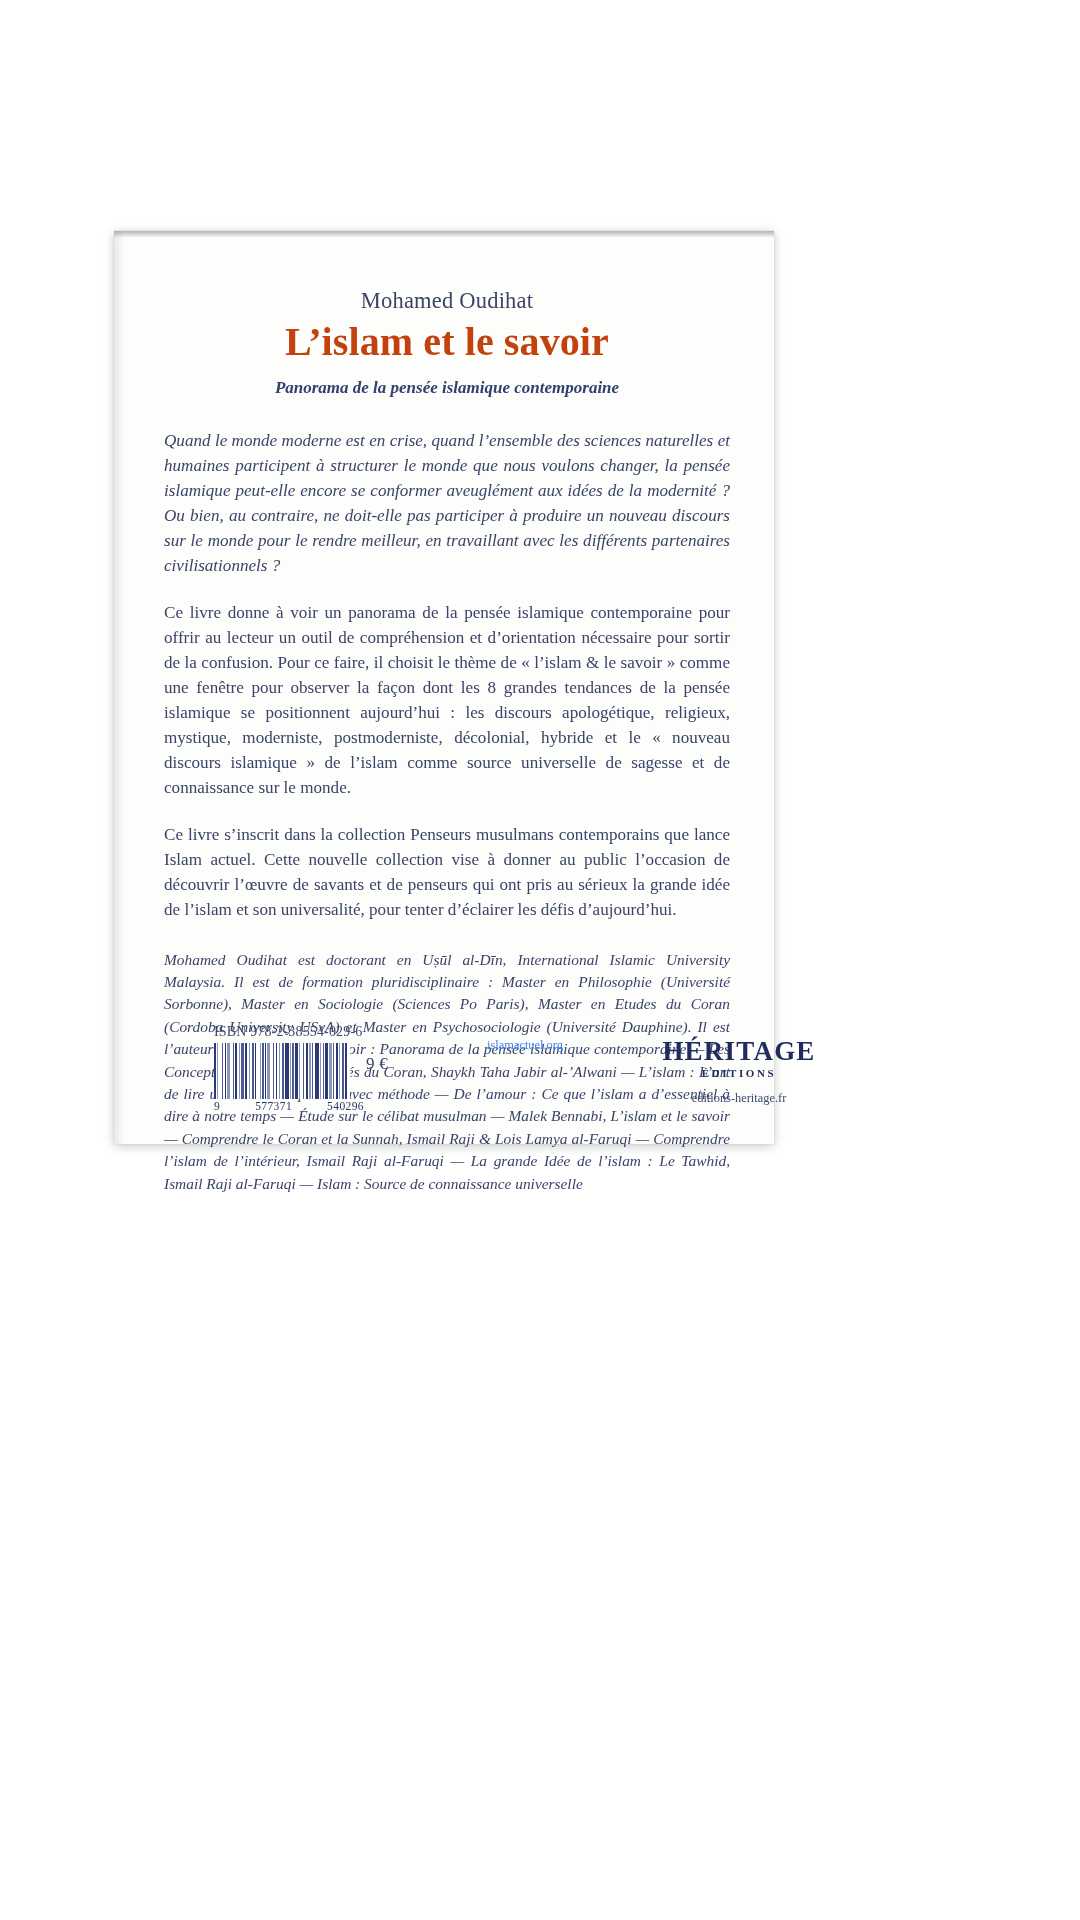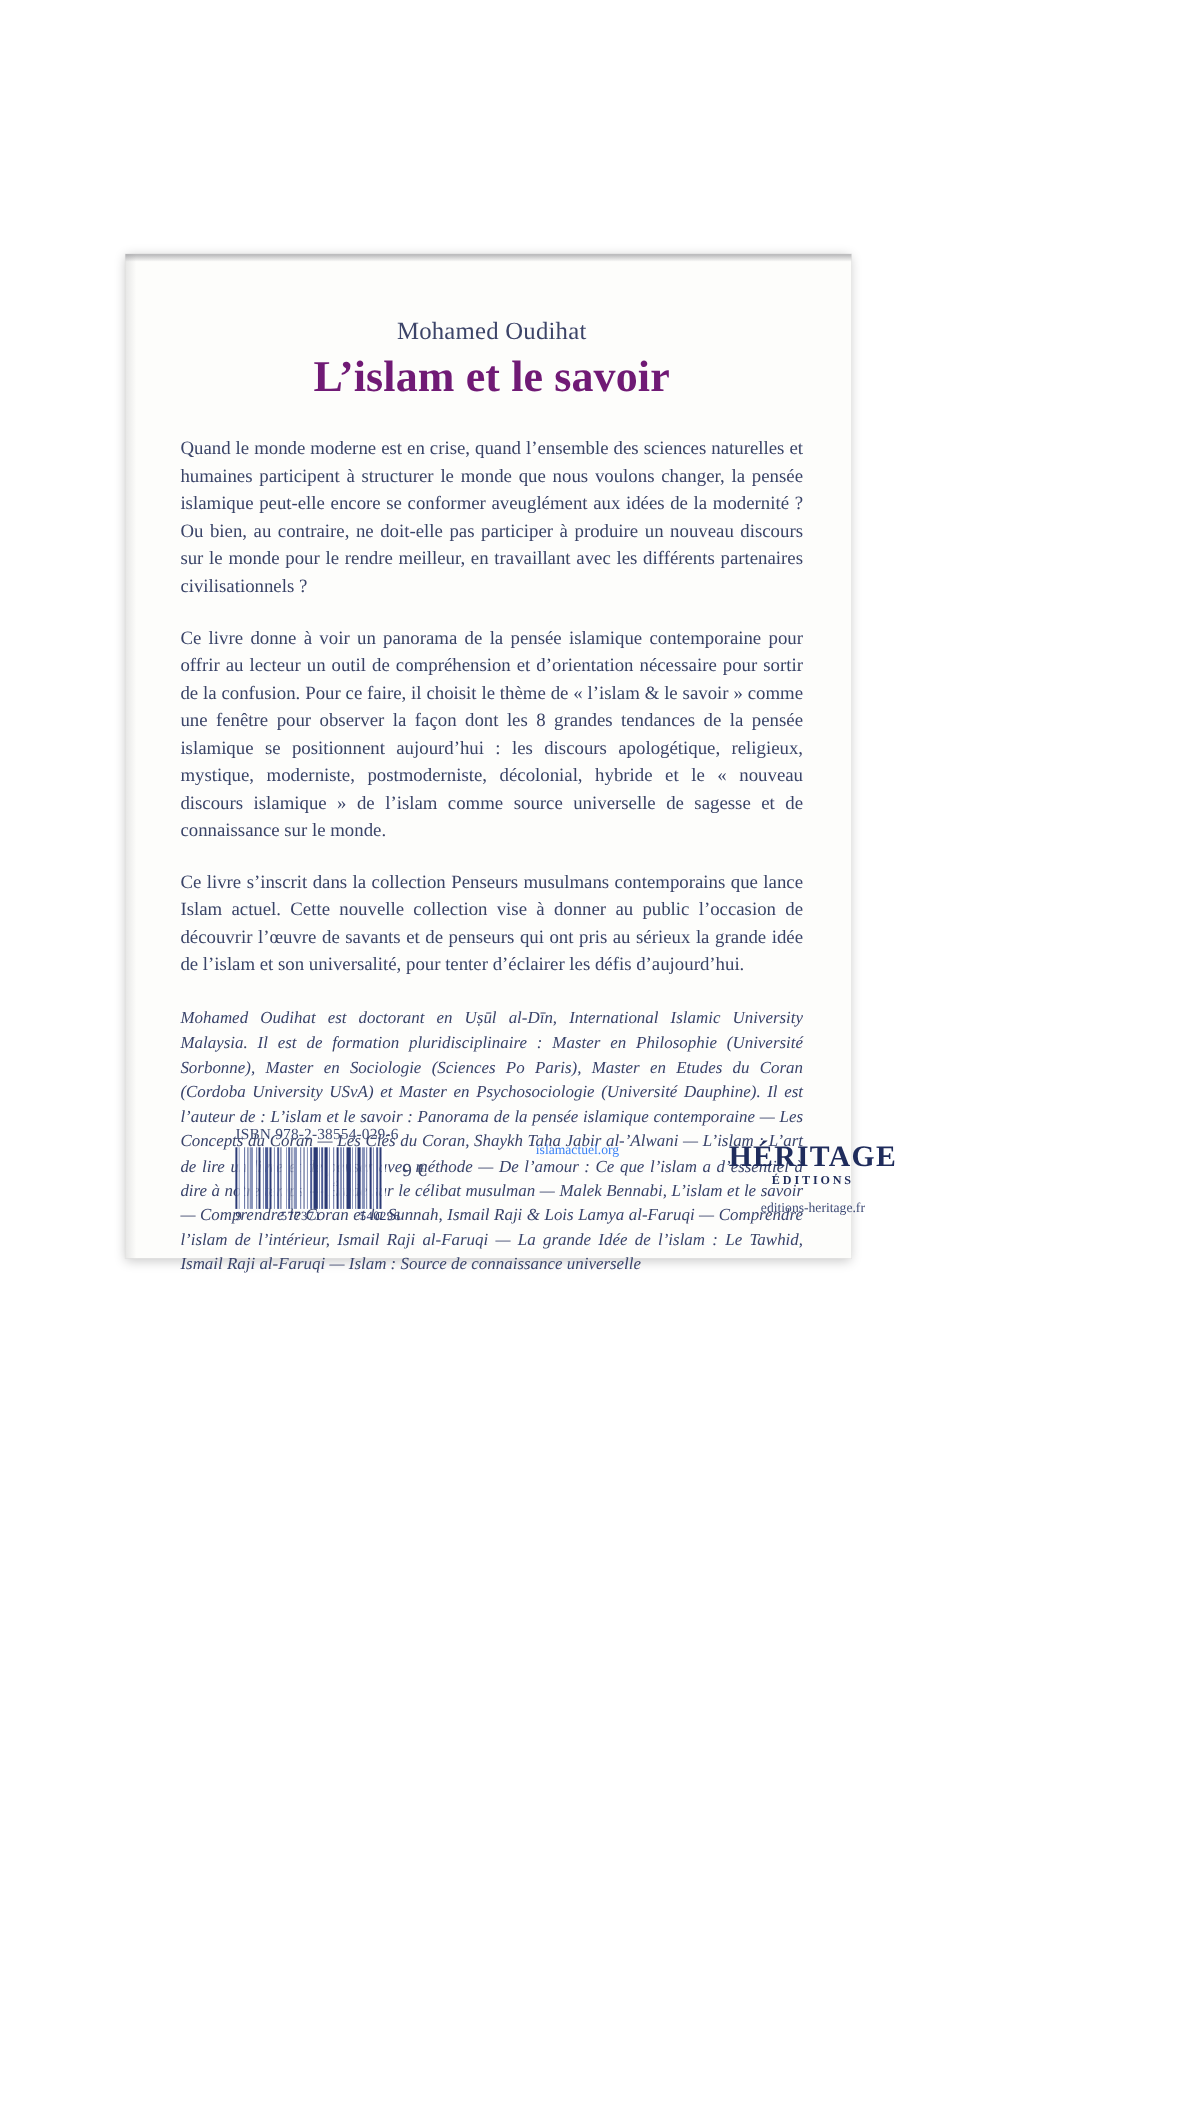--- a/index.html
+++ b/index.html
@@ -63,21 +63,21 @@
   .author-top {
     text-align: center;
     color: #3c4468;
     font-size: 22.5px;
     letter-spacing: 0.2px;
     margin-top: 58px;
     line-height: 1.1;
   }
   .book-title {
     text-align: center;
-    color: #701a75;
+    color: #c2410c;
     font-size: 40px;
     font-weight: bold;
     letter-spacing: 0.1px;
     margin-top: 6px;
     line-height: 1.12;
   }
   .book-subtitle {
     text-align: center;
     color: #31406e;
     font-size: 17px;
@@ -90,21 +90,21 @@
   
   .blurb {
     color: #3a4468;
     font-size: 17.1px;
     line-height: 1.465;
     text-align: justify;
     text-justify: inter-word;
     margin: 0;
     hyphens: none;
   }
-  #p1 { margin-top: 30px; }
+  #p1 { margin-top: 30px; font-style: italic; }
   #p2 { margin-top: 22px; }
   #p3 { margin-top: 22px; }
 
   .bio {
     color: #39436a;
     font-size: 15.4px;
     font-style: italic;
     line-height: 1.455;
     text-align: justify;
     margin: 0;
@@ -242,20 +242,21 @@
 
 <div id="page">
 
   <div id="cover">
     <div id="inner">
 
       <div class="author-top">Mohamed Oudihat</div>
 
       <div class="book-title">L’islam et le savoir</div>
 
+      <div class="book-subtitle">Panorama de la pensée islamique contemporaine</div>
 
       <p class="blurb" id="p1">Quand le monde moderne est en crise, quand l’ensemble des sciences naturelles et humaines participent à structurer le monde que nous voulons changer, la pensée islamique peut-elle encore se conformer aveuglément aux idées de la modernité ? Ou bien, au contraire, ne doit-elle pas participer à produire un nouveau discours sur le monde pour le rendre meilleur, en travaillant avec les différents partenaires civilisationnels ?</p>
 
       <p class="blurb" id="p2">Ce livre donne à voir un panorama de la pensée islamique contemporaine pour offrir au lecteur un outil de compréhension et d’orientation nécessaire pour sortir de la confusion. Pour ce faire, il choisit le thème de « l’islam &amp; le savoir » comme une fenêtre pour observer la façon dont les 8 grandes tendances de la pensée islamique se positionnent aujourd’hui : les discours apologétique, religieux, mystique, moderniste, postmoderniste,  décolonial, hybride et le « nouveau discours islamique » de l’islam comme source universelle de sagesse et de connaissance sur le monde.</p>
 
       <p class="blurb" id="p3">Ce livre s’inscrit dans la collection Penseurs musulmans contemporains que lance Islam actuel. Cette nouvelle collection vise à donner au public l’occasion de découvrir l’œuvre de savants et de penseurs qui ont pris au sérieux la grande idée de l’islam et son universalité, pour tenter d’éclairer les défis d’aujourd’hui.</p>
 
       <p class="bio">Mohamed Oudihat est doctorant en Uṣūl al-Dīn, International Islamic University Malaysia. Il est de formation pluridisciplinaire : Master en Philosophie (Université Sorbonne), Master en Sociologie (Sciences Po Paris), Master en Etudes du Coran (Cordoba University USvA) et Master en Psychosociologie (Université Dauphine). Il est l’auteur de : L’islam et le savoir : Panorama de la pensée islamique contemporaine — Les Concepts du Coran — Les Clés du Coran, Shaykh Taha Jabir al-’Alwani — L’islam : L’art de lire un livre et de penser avec méthode — De l’amour : Ce que l’islam a d’essentiel à dire à notre temps — Étude sur le célibat musulman — Malek Bennabi, L’islam et le savoir — Comprendre le Coran et la Sunnah, Ismail Raji &amp; Lois Lamya al-Faruqi — Comprendre l’islam de l’intérieur, Ismail Raji al-Faruqi — La grande Idée de l’islam : Le Tawhid, Ismail Raji al-Faruqi — Islam : Source de connaissance universelle</p>
 
       <div id="footer">

